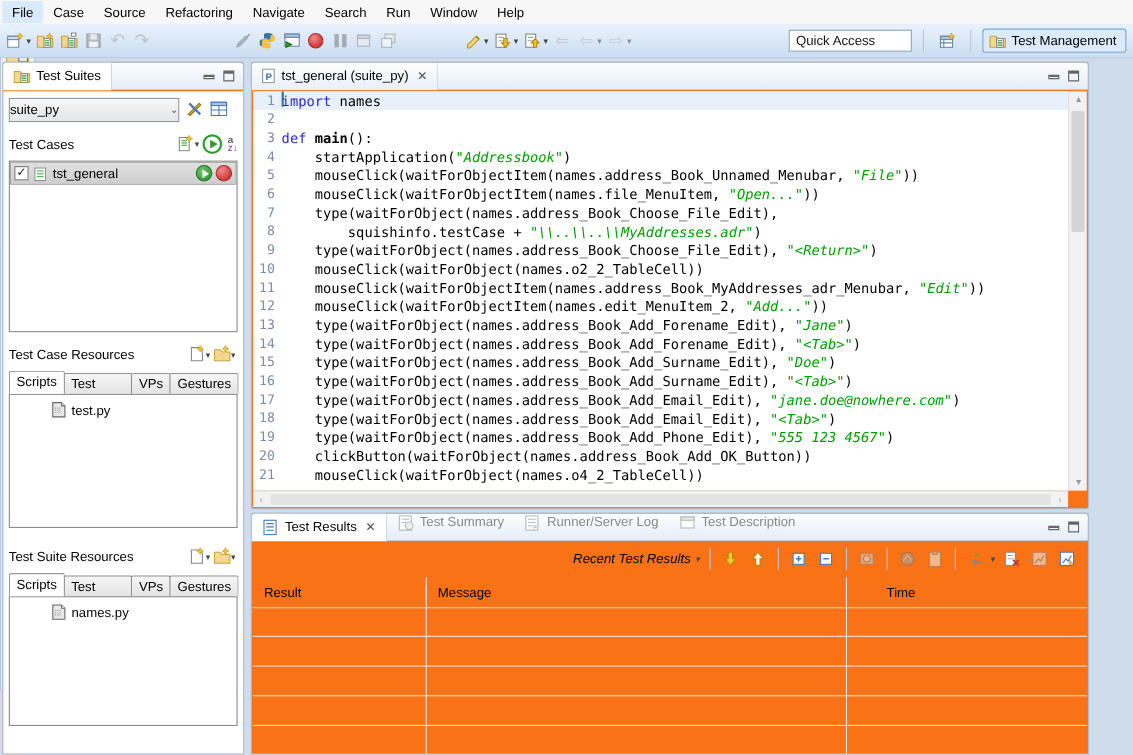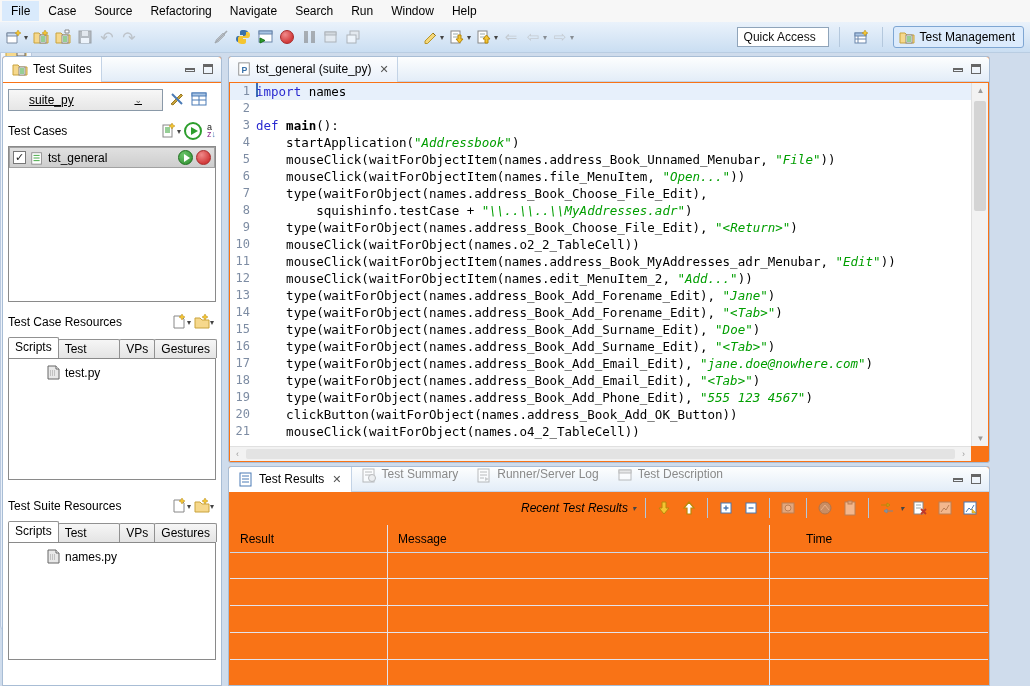--- a/index.html
+++ b/index.html
@@ -13,37 +13,37 @@
 
   
   .toolbar { position:absolute; left:0; top:22px; width:1030px; height:31px;
     background:linear-gradient(#eaf2fb,#cadef2); border-bottom:1px solid #b9cde2;
     display:flex; align-items:center; }
   .tbgroup { display:flex; align-items:center; }
   .tbtn { width:22px; height:22px; display:flex; align-items:center; justify-content:center; border-radius:2px; }
   .dd { font-size:8px; color:#444; margin:0 2px 0 -1px; }
   .tsep { width:1px; height:20px; background:#b4c8dd; margin:0 4px; }
   .gray { filter:grayscale(1) opacity(.55); }
-  .qaccess { width:92px; height:20px; background:#fff; border:1px solid #8fa4ba; display:flex; align-items:center; padding-left:6px; color:#111; }
+  .qaccess { width:112px; height:20px; background:#fff; border:1px solid #8fa4ba; display:flex; align-items:center; padding-left:6px; color:#111; }
   .persp-btn { height:22px; display:flex; align-items:center; gap:5px; padding:0 8px 0 5px; background:#dcebfc; border:1px solid #7ea6d3; border-radius:3px; }
 
   
   .panel { position:absolute; background:#f97316; border:1px solid #a8bdd5; border-radius:3px; }
   .phead { position:absolute; left:0; top:0; right:0; height:25px; background:linear-gradient(#fdfefe,#e3edf8); border-bottom:1px solid #c3d3e6; border-radius:3px 3px 0 0; display:flex; align-items:center; }
   .vtab { height:25px; display:flex; align-items:center; gap:5px; padding:0 9px; background:#fff; border-right:1px solid #c3d3e6; border-radius:3px 0 0 0; }
   .itab { height:25px; display:flex; align-items:flex-start; gap:5px; padding:0 9px; color:#8a8a8a; }
   .minmax { margin-left:auto; display:flex; gap:8px; padding-right:8px; }
   .ico-min { width:10px; height:4px; border:1px solid #666; border-top-width:2px; margin-top:4px; }
   .ico-max { width:10px; height:10px; border:1px solid #666; border-top-width:3px; }
   .closex { color:#555; font-size:11px; margin-left:3px; cursor:default; }
 
   
   #sidebar { left:2px; top:56px; width:220px; height:630px; border-radius:3px 3px 0 0; }
   .side-body { position:absolute; top:26px; left:0; right:0; bottom:0; background:#fff; padding:6px 5px 0 5px; }
-  .combo { width:155px; height:22px; border:1px solid #8a99a8; background:linear-gradient(#f7f7f7,#e6e6e6); display:flex; align-items:center; padding:0 20px;text-decoration:underline; }
+  .combo { width:155px; height:22px; border:1px solid #8a99a8; background:linear-gradient(#f7f7f7,#e6e6e6); display:flex; align-items:center; padding:0 0; }
   .combo .arr { margin-left:auto; font-size:9px; color:#555; }
   .secrow { display:flex; align-items:center; height:24px; margin-top:8px; }
   .secrow .lbl { white-space:nowrap; }
   .secicons { margin-left:auto; display:flex; align-items:center; gap:1px; }
   .listbox { border:1px solid #8a8a8a; background:#fff; margin-top:3px; }
   .tc-row { height:21px; display:flex; align-items:center; gap:4px; padding:0 3px; background:linear-gradient(#e0e0e0,#cecece); border:1px solid #a2a2a2; }
   .cbx { width:13px; height:13px; background:#fff; border:1px solid #777; font-size:11px; line-height:11px; text-align:center; color:#222; }
   .rowicons { margin-left:auto; display:flex; gap:3px; align-items:center; }
   .tabstrip { display:flex; align-items:flex-end; margin-top:3px; height:21px; }
   .rtab { border:1px solid #919191; border-bottom:none; background:linear-gradient(#f6f6f6,#e4e4e4); padding:2px 6px 3px 6px; margin-right:-1px; border-radius:2px 2px 0 0; height:19px; }

